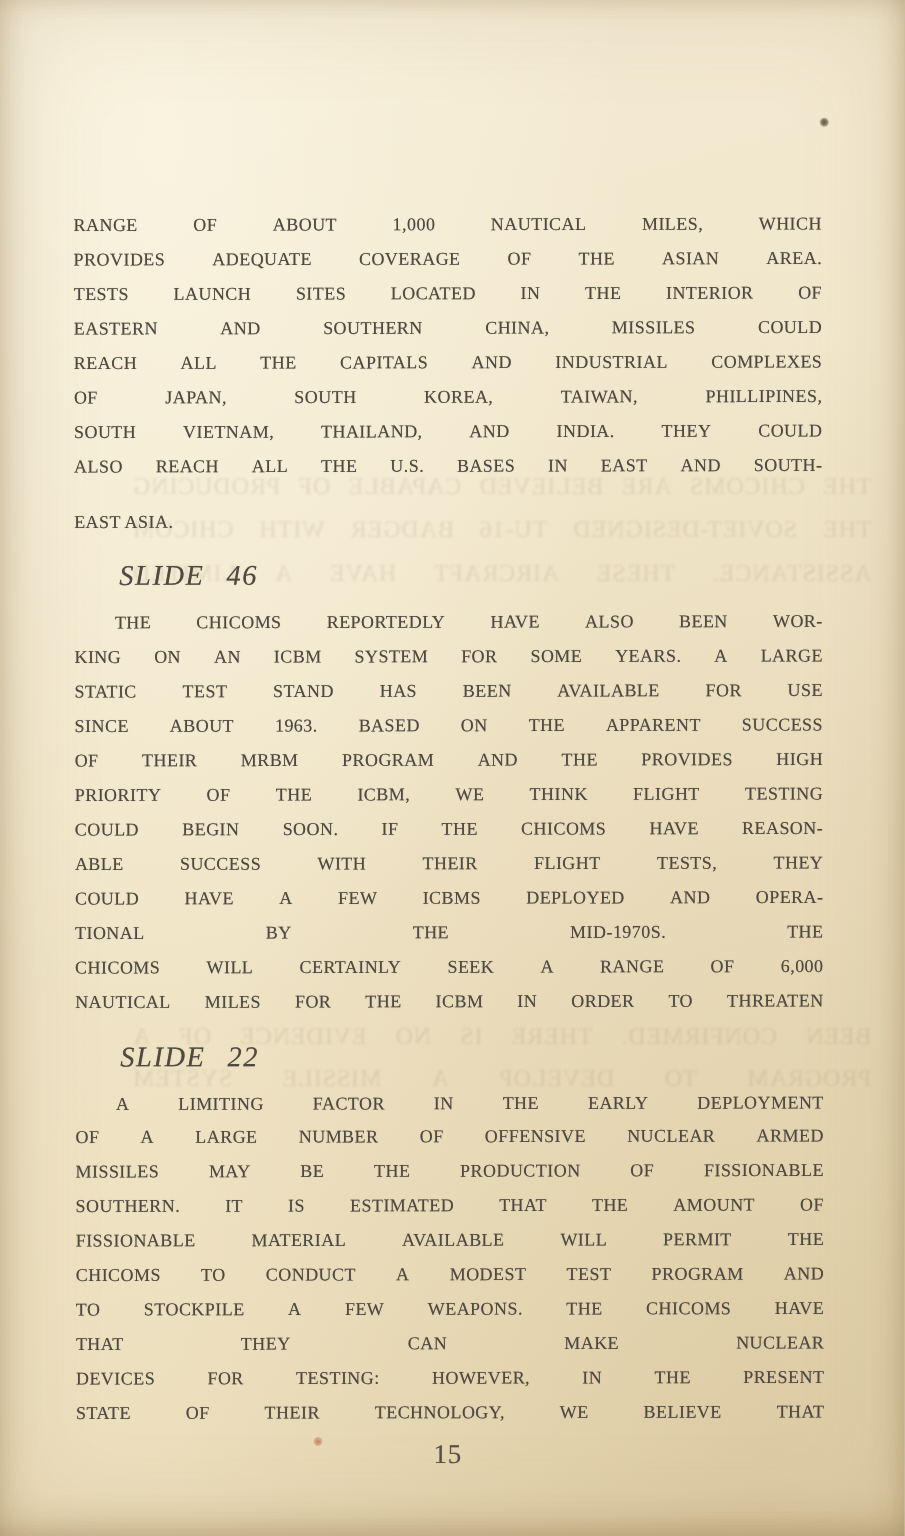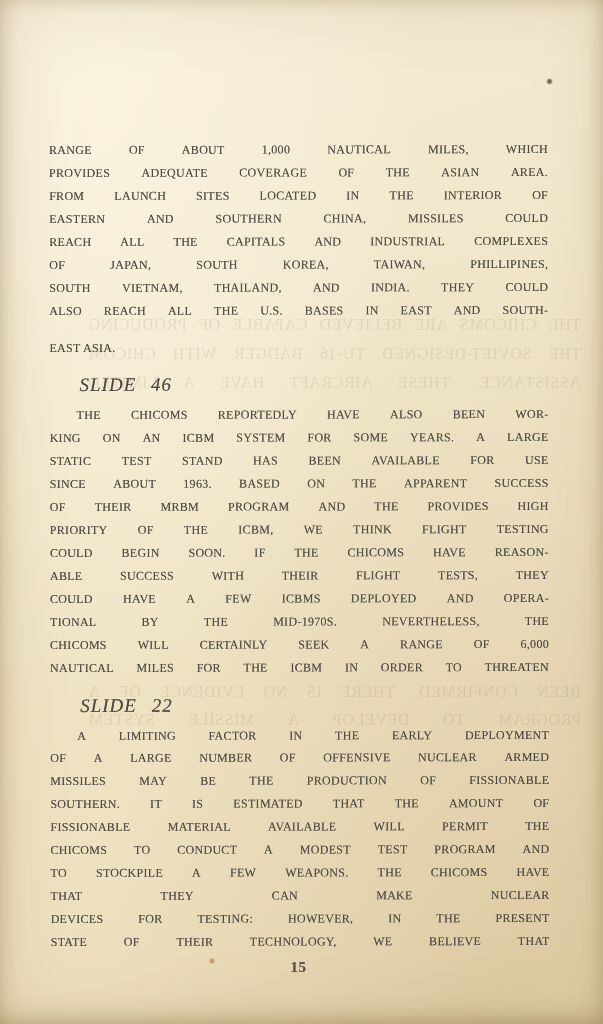--- a/index.html
+++ b/index.html
@@ -55,23 +55,22 @@
     height:22.95px;line-height:22.95px;
     margin-top:15px;margin-bottom:7px;
     padding-left:30px;
     font-style:italic;font-size:19px;letter-spacing:1px;word-spacing:9px;
   }
 
   
   .page-number{
     position:absolute;left:49px;right:55px;top:959px;z-index:2;
     text-align:center;
-    font-size:15px;color:#55514a;letter-spacing:0.5px;
+    font-size:18px;color:#55514a;letter-spacing:0.5px;
     text-shadow:0 0 0.5px rgba(85,81,74,0.5);
-    font-weight:bold;
   }
 
   
   .speck{position:absolute;border-radius:50%;z-index:3;pointer-events:none;}
   .speck-dark{
     left:546px;top:78px;width:7px;height:7px;
     background:radial-gradient(circle at 50% 50%, #5f5747 0%, #8a7f68 40%, rgba(220,208,178,0.55) 65%, rgba(220,208,178,0) 100%);
   }
   .speck-red{
     left:209px;top:958px;width:6px;height:6px;
@@ -152,21 +151,21 @@
       <div class="line justify">
         <span>PROVIDES</span>
         <span>ADEQUATE</span>
         <span>COVERAGE</span>
         <span>OF</span>
         <span>THE</span>
         <span>ASIAN</span>
         <span>AREA.</span>
       </div>
       <div class="line justify">
-        <span>FROM</span>
+        <span>TESTS</span>
         <span>LAUNCH</span>
         <span>SITES</span>
         <span>LOCATED</span>
         <span>IN</span>
         <span>THE</span>
         <span>INTERIOR</span>
         <span>OF</span>
       </div>
       <div class="line justify">
         <span>EASTERN</span>
@@ -304,21 +303,20 @@
         <span>ICBMS</span>
         <span>DEPLOYED</span>
         <span>AND</span>
         <span>OPERA-</span>
       </div>
       <div class="line justify">
         <span>TIONAL</span>
         <span>BY</span>
         <span>THE</span>
         <span>MID-1970S.</span>
-        <span>NEVERTHELESS,</span>
         <span>THE</span>
       </div>
       <div class="line justify">
         <span>CHICOMS</span>
         <span>WILL</span>
         <span>CERTAINLY</span>
         <span>SEEK</span>
         <span>A</span>
         <span>RANGE</span>
         <span>OF</span>

